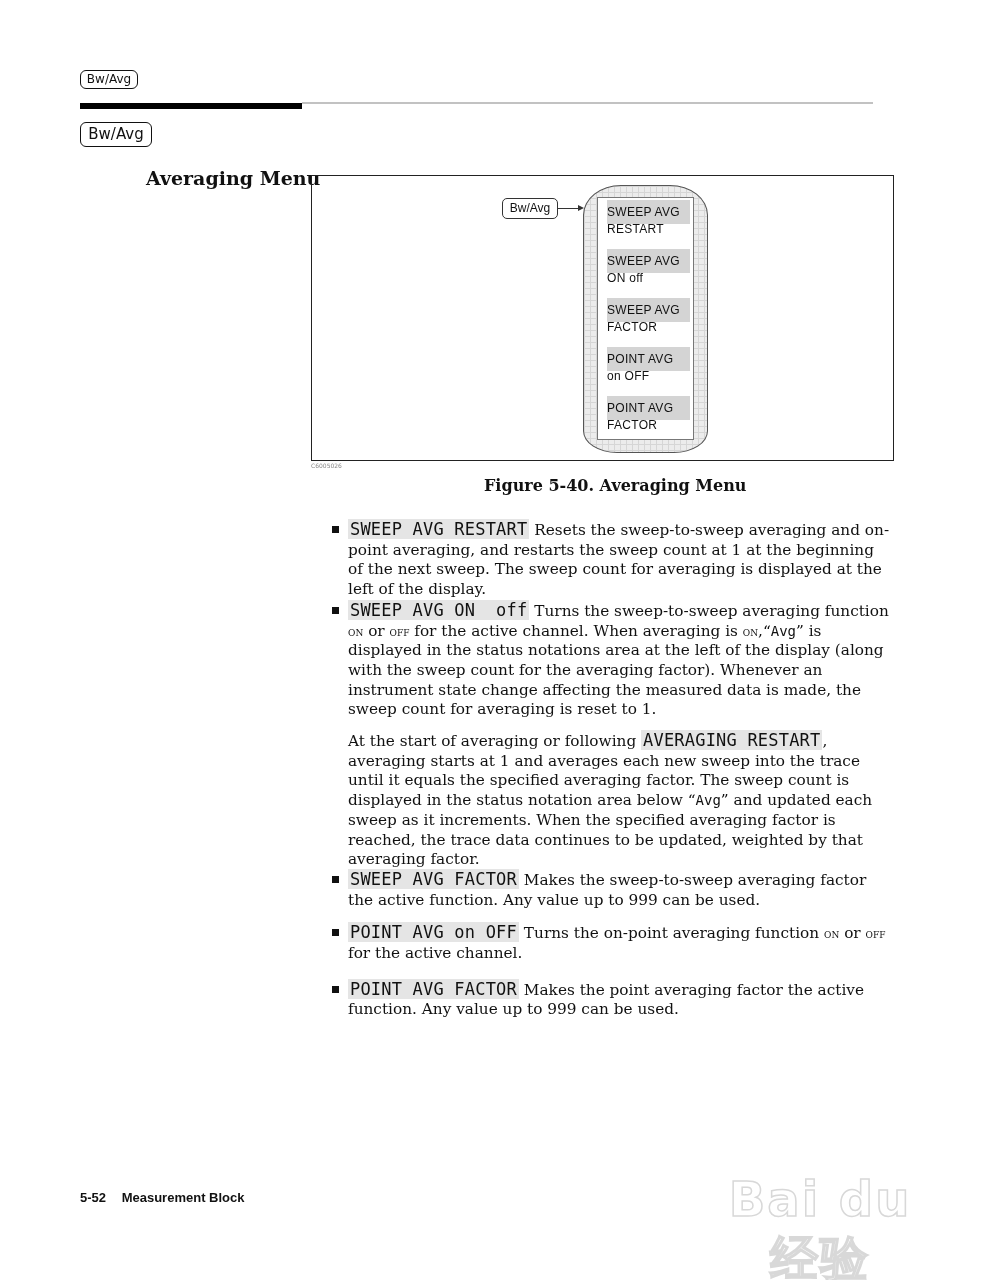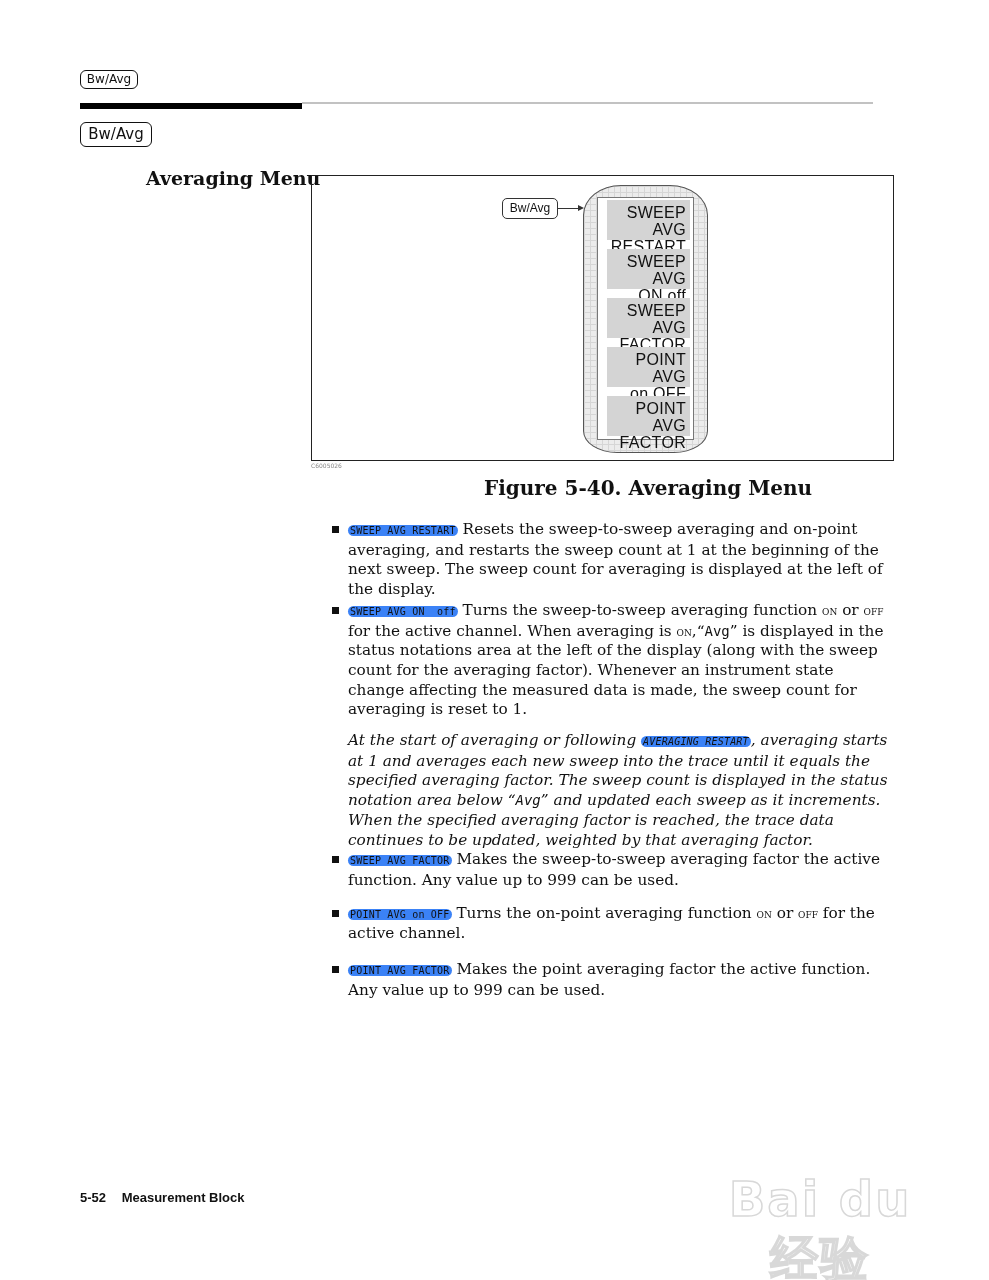--- a/index.html
+++ b/index.html
@@ -13,51 +13,51 @@
   .hk-small { left: 80px; top: 70px; width: 58px; height: 19px; font-size: 12px; padding-top: 2px; }
   .hk-large { left: 80px; top: 122px; width: 72px; height: 25px; font-size: 15px; padding-top: 4px; }
 
   .rule-thick { left: 80px; top: 103px; width: 222px; height: 6px; background: #000; }
   .rule-thin  { left: 302px; top: 102px; width: 571px; height: 2px; background: #c2c2c2; }
 
   .section-title { left: 146px; top: 167px; font-size: 19px; font-weight: bold; font-family: "DejaVu Serif", serif; }
 
   .figure-frame { left: 311px; top: 175px; width: 583px; height: 286px; border: 1.5px solid #222; box-sizing: border-box; }
   .fig-code { left: 311px; top: 462px; font-family: "DejaVu Sans", sans-serif; font-size: 6px; color: #888; }
-  .fig-caption { left: 484px; top: 476px; font-size: 20px; font-weight: bold; text-align: center; }
+  .fig-caption { left: 484px; top: 476px; font-size: 16px; font-weight: bold; text-align: center; }
 
   .diag-key { position: absolute; left: 502px; top: 198px; width: 56px; height: 21px;
               border: 1.2px solid #333; border-radius: 5px; box-sizing: border-box;
               font-family: "Liberation Sans", sans-serif; font-size: 12px; text-align: center; line-height: 19px; }
   .arrow-line { position: absolute; left: 558px; top: 208px; width: 22px; height: 1px; background: #333; }
   .arrow-head { position: absolute; left: 578px; top: 205px; width: 0; height: 0;
                 border-top: 3.5px solid transparent; border-bottom: 3.5px solid transparent; border-left: 6px solid #333; }
 
   .bezel { position: absolute; left: 583px; top: 185px; width: 125px; height: 268px;
            border: 1.3px solid #555; box-sizing: border-box; border-radius: 38px 38px 34px 34px / 30px 30px 22px 22px;
            background-color: #ececec;
            background-image: linear-gradient(#d6d6d6 1px, transparent 1px), linear-gradient(90deg, #d6d6d6 1px, transparent 1px);
            background-size: 6px 6px; }
   .bezel-inner { position: absolute; left: 597px; top: 197px; width: 97px; height: 243px;
                  background: #fff; border: 1px solid #777; box-sizing: border-box; }
-  .softkey { position: absolute; left: 607px; width: 83px; height: 40px; box-sizing: border-box;
+  .softkey { position: absolute; left: 607px; width: 83px; height: 24px; box-sizing: border-box;
              background-color: #efefef;
              background-image: radial-gradient(#d2d2d2 0.7px, transparent 0.8px);
              background-size: 2px 2px;
-             font-family: "Liberation Sans", sans-serif; font-size: 16px; text-align: right;
+             font-family: "Liberation Sans", sans-serif; font-size: 12px; text-align: left;
              padding: 4px 4px 0 0; line-height: 17px; color: #111; letter-spacing: 0.3px; }
   .softkey span { display: block; }
 
   .bullet-list { position: absolute; left: 330px; top: 520px; width: 560px; }
   .item { position: relative; padding-left: 18px; font-size: 15.3px; line-height: 19.7px; }
   .item .bullet { position: absolute; left: 2px; top: 6px; width: 7px; height: 7px; background: #111; }
-  .mono { font-family: "DejaVu Sans Mono", monospace; font-size: 10px; background: #3b82f6; padding: 0 2px; letter-spacing: 0.2px; border-radius: 7px; }
+  .mono { font-family: "DejaVu Sans Mono", monospace; font-size: 17px; background: #e5e5e5; padding: 0 2px; letter-spacing: 0.2px; }
   .mono-plain { font-family: "DejaVu Sans Mono", monospace; font-size: 14px; }
   .sc { font-variant: small-caps; font-size: 13px; }
-  .para { padding-left: 18px; font-size: 15.3px; line-height: 19.7px; margin-top: 11px; font-style: italic; }
+  .para { padding-left: 18px; font-size: 15.3px; line-height: 19.7px; margin-top: 11px; }
 
   .footer { left: 80px; top: 1190px; font-family: "Liberation Sans", sans-serif; font-weight: bold; font-size: 13px; text-align: right; }
   .footer .pg { margin-right: 12px; }
 
   .watermark { left: 700px; top: 1135px; width: 240px; color: #f1f1f1; font-family: "DejaVu Sans", sans-serif; text-align: center; }
   .wm-logo { font-size: 48px; font-weight: bold; color: #fff; -webkit-text-stroke: 1.5px #d8d8d8; letter-spacing: 2px; margin-top: 36px; }
   .wm-url { font-size: 19px; color: #7f1d1d; -webkit-text-stroke: 1px #d8d8d8; margin-top: -6px; }
 </style>
 </head>
 <body>

